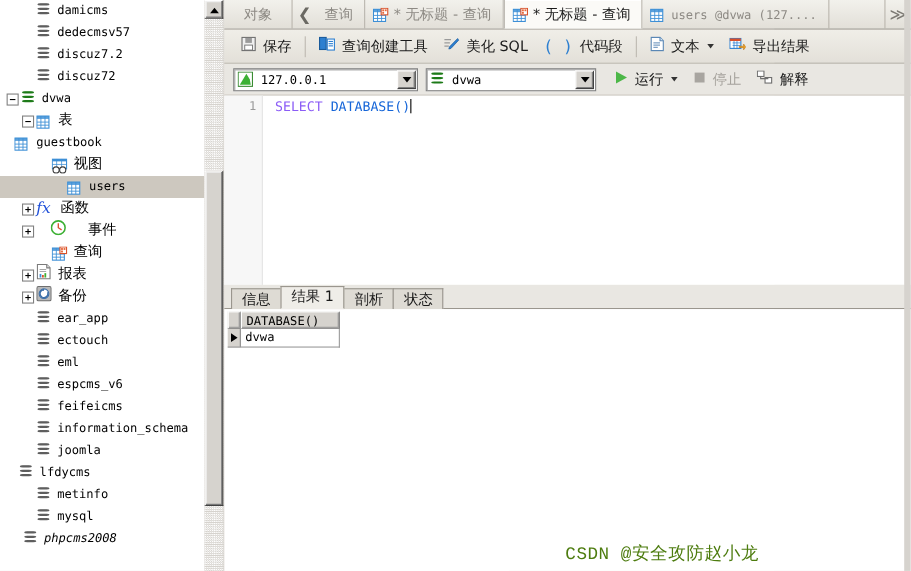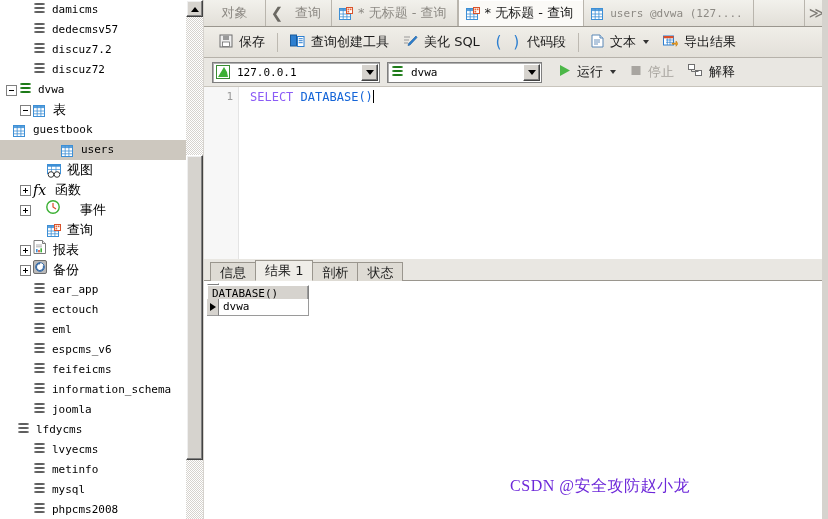--- a/index.html
+++ b/index.html
@@ -207,21 +207,21 @@
     position:relative; top:1px;
   }
   .rtab.active { background:#efedE8; height:21px; line-height:20px; top:1px; z-index:2; border-bottom:1px solid #efedE8; }
 
   
   .resultarea {
     position:absolute; left:0; top:281px; width:624px; height:238px;
     background:#ffffff;
   }
   .grid { position:absolute; left:3px; top:2px; }
-  .ghead { display:flex; height:16px;flex-direction:column; }
+  .ghead { display:flex; height:16px; }
   .gcorner {
     width:12px; height:16px; background:#d6d3ce;
     border:1px solid #ffffff; border-right-color:#808080; border-bottom-color:#808080;
     box-shadow: inset -1px -1px 0 #9a9a9a;
   }
   .gcol {
     height:16px; line-height:15px; background:#d6d3ce; padding:0 4px;
     border:1px solid #ffffff; border-right-color:#808080; border-bottom-color:#808080;
     box-shadow: inset -1px -1px 0 #9a9a9a;
     font-family:"DejaVu Sans Mono","Liberation Mono",monospace; font-size:11px;
@@ -235,23 +235,23 @@
   }
   .gind .tri { width:0;height:0;border-top:4px solid transparent;border-bottom:4px solid transparent;border-left:6px solid #000; }
   .gcell {
     height:17px; line-height:16px; padding:0 4px; background:#fff;
     border-right:1px solid #9a9a9a; border-bottom:1px solid #9a9a9a;
     font-family:"DejaVu Sans Mono","Liberation Mono",monospace; font-size:11px;
     min-width:90px;
   }
 
   .watermark {
-    position:absolute; right:14px; bottom:22px;
-    font-size:16px; color:#6d28d9;
-    font-family:Liberation Serif, serif;
+    position:absolute; right:14px; bottom:5px;
+    font-size:16px; color:#4d7c0f;
+    font-family:Liberation Mono, monospace;
     letter-spacing:0.5px; user-select:none;
   }
 
   
   .rightedge {
     position:absolute; left:822px; top:0; width:6px; height:519px; background:#d6d3ce;
   }
 </style>
 </head>
 <body>
@@ -319,49 +319,49 @@
         <div class="tnode" style="">
           <span class="expspace"></span>
           <span class="ico ico-grid">
             <svg width="15" height="14" viewBox="0 0 15 14">
     <rect x="0.5" y="1.5" width="11" height="11" fill="#ffffff" stroke="#3d8fd6"></rect>
     <rect x="0.5" y="1.5" width="11" height="2.6" fill="#3d8fd6" opacity="0.85"></rect>
     <path d="M4.2 1.5 v11 M7.9 1.5 v11 M0.5 7 h11 M0.5 9.8 h11" stroke="#3d8fd6" stroke-width="0.8" fill="none"></path>
     </svg>
           </span>
           <span class="lbl">guestbook</span>
-        </div>
-        <div class="tnode sel" style="padding-left: 48px;">
-          <span class="expspace"></span>
-          <span class="ico ico-grid">
-            <svg width="15" height="14" viewBox="0 0 15 14">
-    <rect x="0.5" y="1.5" width="11" height="11" fill="#ffffff" stroke="#3d8fd6"></rect>
-    <rect x="0.5" y="1.5" width="11" height="2.6" fill="#3d8fd6" opacity="0.85"></rect>
-    <path d="M4.2 1.5 v11 M7.9 1.5 v11 M0.5 7 h11 M0.5 9.8 h11" stroke="#3d8fd6" stroke-width="0.8" fill="none"></path>
-    </svg>
-          </span>
-          <span class="lbl">users</span>
         </div>
         <div class="tnode" style="padding-left: 34px;">
           <span class="expspace"></span>
           <span class="ico ico-grid">
             <svg width="16" height="14" viewBox="0 0 16 14">
         <rect x="0.5" y="0.5" width="13" height="9" fill="#ffffff" stroke="#3d8fd6"></rect>
         <rect x="0.5" y="0.5" width="13" height="2.2" fill="#3d8fd6"></rect>
         <path d="M4.5 0.5 v9 M9 0.5 v9 M0.5 5.5 h13" stroke="#3d8fd6" stroke-width="0.7"></path>
         <circle cx="4" cy="10.5" r="2.8" fill="#ffffff" stroke="#3a3a3a"></circle>
         <circle cx="10" cy="10.5" r="2.8" fill="#ffffff" stroke="#3a3a3a"></circle>
         <path d="M6.8 10.5 h0.4" stroke="#3a3a3a"></path>
             </svg>
           </span>
           <span class="lbl cjk">视图</span>
         </div>
+        <div class="tnode sel" style="padding-left: 48px;">
+          <span class="expspace"></span>
+          <span class="ico ico-grid">
+            <svg width="15" height="14" viewBox="0 0 15 14">
+    <rect x="0.5" y="1.5" width="11" height="11" fill="#ffffff" stroke="#3d8fd6"></rect>
+    <rect x="0.5" y="1.5" width="11" height="2.6" fill="#3d8fd6" opacity="0.85"></rect>
+    <path d="M4.2 1.5 v11 M7.9 1.5 v11 M0.5 7 h11 M0.5 9.8 h11" stroke="#3d8fd6" stroke-width="0.8" fill="none"></path>
+    </svg>
+          </span>
+          <span class="lbl">users</span>
+        </div>
         <div class="tnode" style="padding-left: 20px;">
           <span class="exp plus"></span>
-          <span class="ico" style="width:16px;height:14px;color:#000000;font-style:italic;font-family:'DejaVu Serif',serif;font-size:14px;line-height:14px;">fx</span>
+          <span class="ico" style="width:16px;height:14px;color:#1d4ed8;font-style:italic;font-family:'DejaVu Serif',serif;font-size:14px;line-height:14px;">fx</span>
           <span class="lbl cjk">函数</span>
         </div>
         <div class="tnode" style="padding-left: 20px; gap: 13px;">
           <span class="exp plus"></span>
           <span class="ico"><svg width="15" height="14" viewBox="0 0 15 14">
         <circle cx="7" cy="7" r="6.2" fill="#ffffff" stroke="#3cb034" stroke-width="1.4"></circle>
         <path d="M7 3 v4 l3 2" stroke="#d94f2b" stroke-width="1.2" fill="none"></path>
             </svg></span>
           <span class="lbl cjk">事件</span>
         </div>
@@ -474,41 +474,32 @@
           </span>
           <span class="lbl">lfdycms</span>
         </div>
         <div class="tnode" style="padding-left: 20px;">
           <span class="expspace"></span>
           <span class="ico ico-db">
             <i></i>
             <i></i>
             <i></i>
           </span>
-          <span class="lbl">lvyecms</span>
-        </div>
-        <div class="tnode" style="padding-left: 20px;">
-          <span class="expspace"></span>
-          <span class="ico ico-db">
-            <i></i>
-            <i></i>
-            <i></i>
-          </span>
           <span class="lbl">metinfo</span>
         </div>
         <div class="tnode" style="padding-left: 20px;">
           <span class="expspace"></span>
           <span class="ico ico-db">
             <i></i>
             <i></i>
             <i></i>
           </span>
           <span class="lbl">mysql</span>
         </div>
-        <div class="tnode" style="padding-left: 20px;">
+        <div class="tnode" style="padding-left: 8px; font-style: italic;">
           <span class="expspace"></span>
           <span class="ico ico-db">
             <i></i>
             <i></i>
             <i></i>
           </span>
           <span class="lbl">phpcms2008</span>
         </div>
       </div>
   </div>

